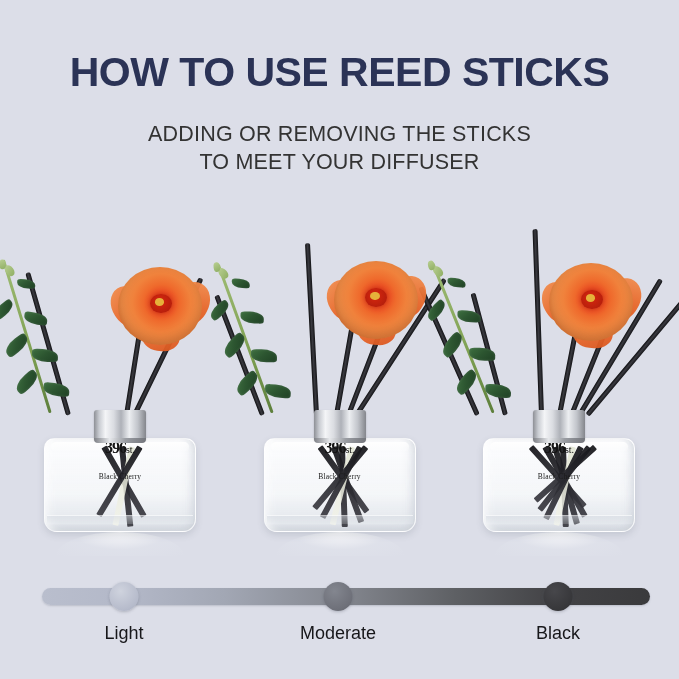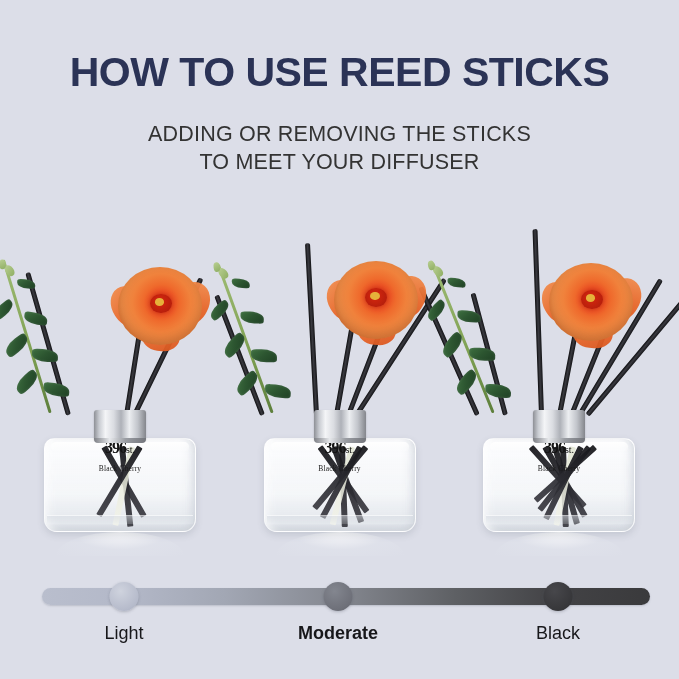--- a/index.html
+++ b/index.html
@@ -135,21 +135,21 @@
   }
 
   .label { position:absolute; left:0; right:0; top:30px; text-align:center; z-index:5; }
   .brand {
     font-size:16px; font-weight:bold; color:#141414;
     letter-spacing:-1px; line-height:1;
     font-family:"Liberation Serif", serif;
   }
   .brand .suffix { font-size:10px; font-weight:normal; letter-spacing:0; }
   .scent {
-    margin-top:8px;
+    margin-top:16px;
     font-size:7.5px; color:#1a1a1a; letter-spacing:.2px;
     font-family:"Liberation Serif", serif;
   }
 
   .reflection {
     position:absolute;
     left:50%; transform:translateX(-50%);
     bottom:-1px;
     width:128px; height:24px;
     border-radius:50%/100% 100% 0 0;
@@ -420,16 +420,16 @@
 
 <div class="slider-wrap">
   <div class="track"></div>
 
   <div class="knob light" style="left:124px;"></div>
   <div class="knob moderate" style="left:338px;"></div>
   <div class="knob strong" style="left:558px;"></div>
 
   <div class="tick-labels">
     <div class="tick-label" style="left:124px;">Light</div>
-    <div class="tick-label" style="left:338px;font-weight:bold;">Moderate</div>
+    <div class="tick-label" style="left:338px;">Moderate</div>
     <div class="tick-label" style="left:558px;">Black</div>
   </div>
 </div>
 
 </body></html>

